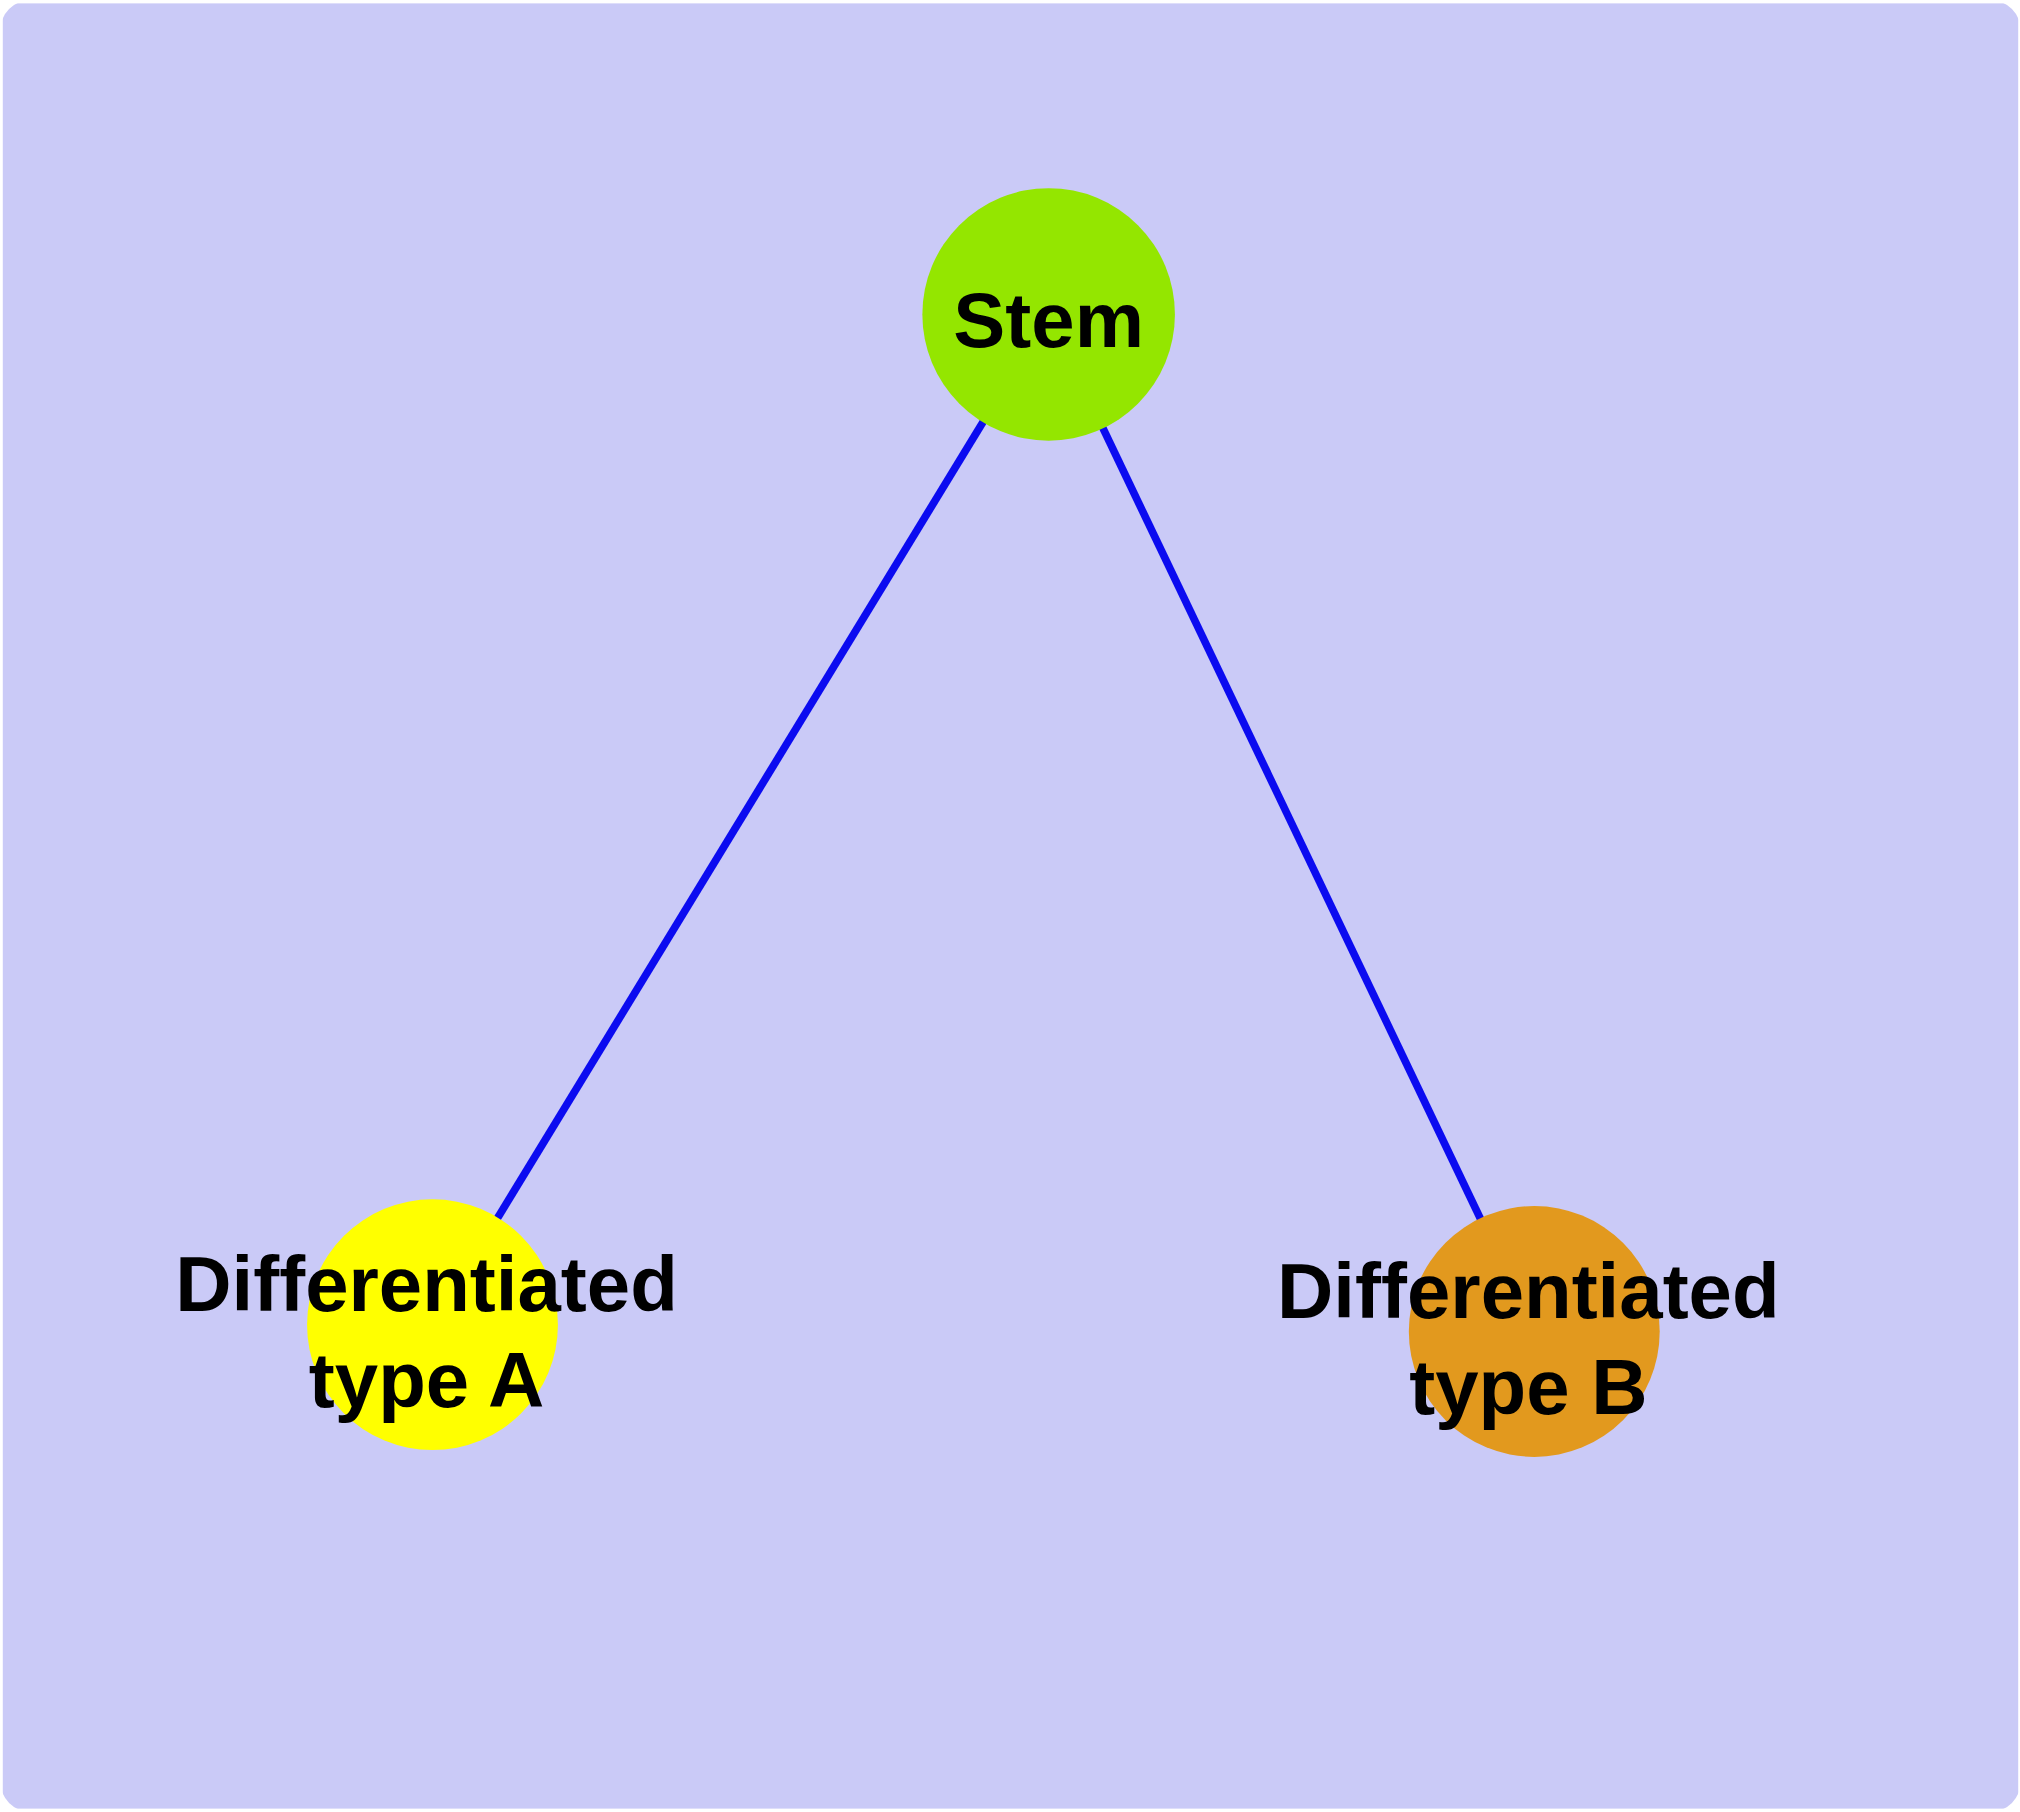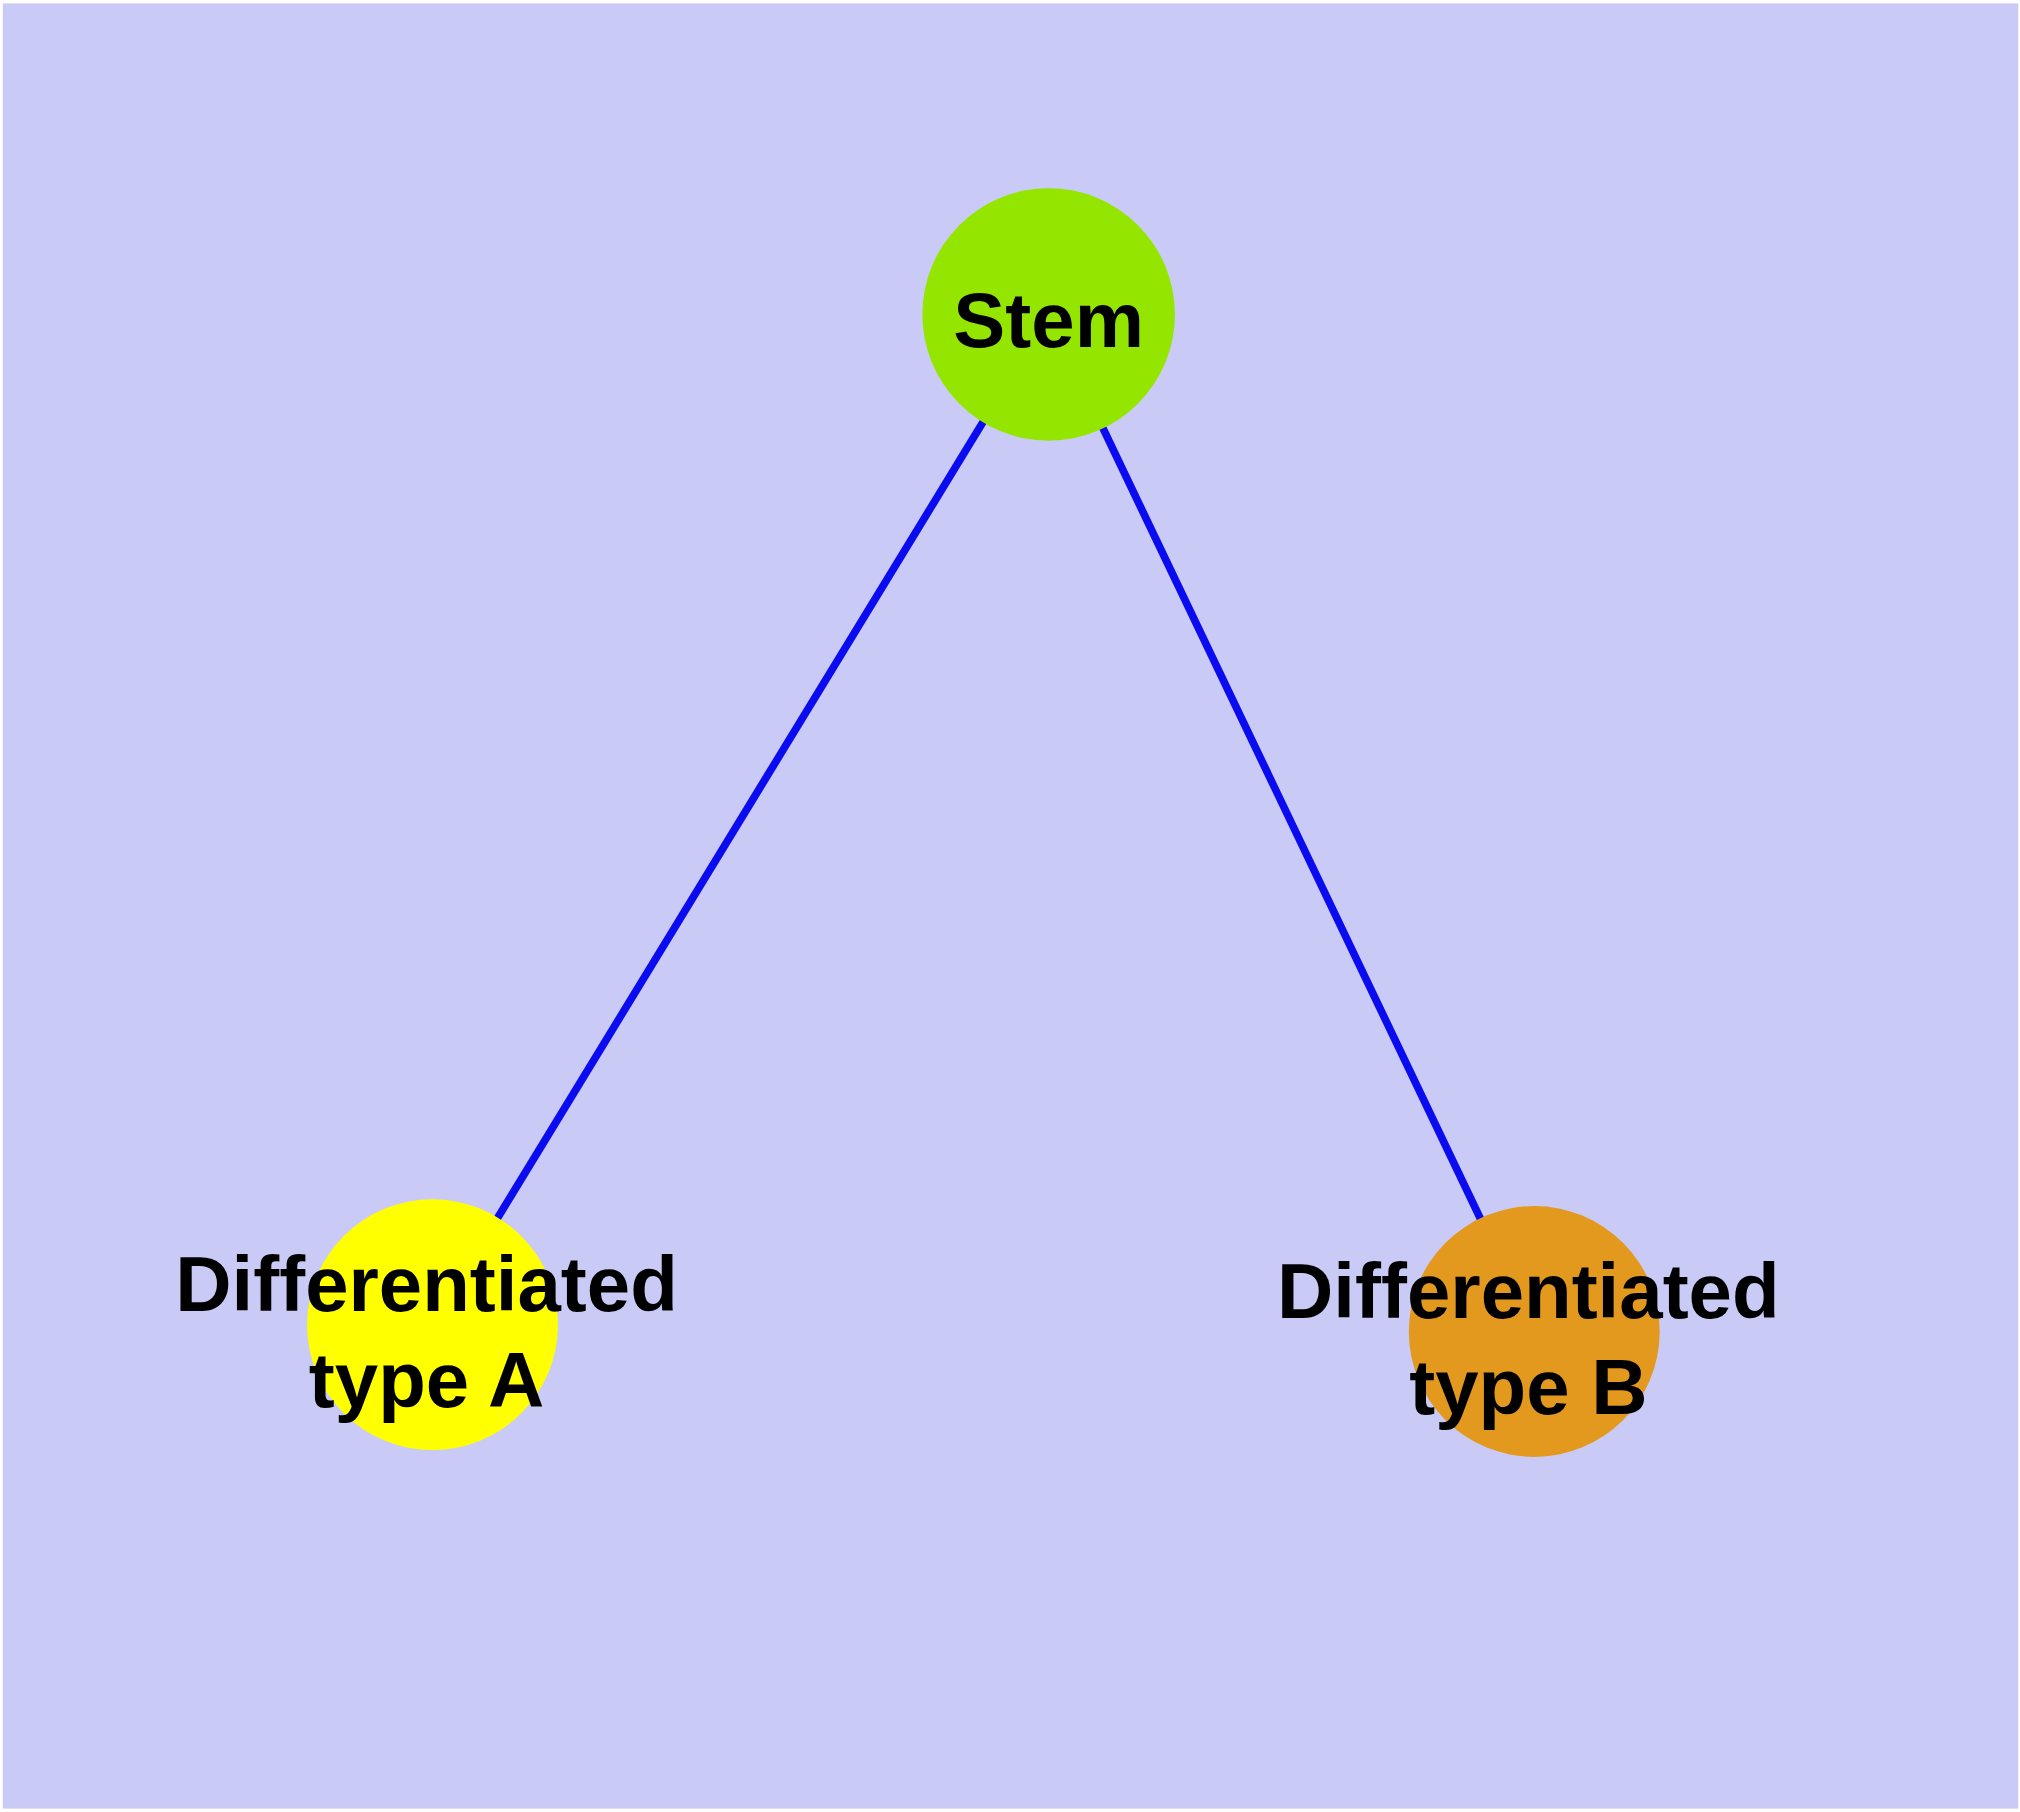--- a/index.html
+++ b/index.html
@@ -7,20 +7,21 @@
     padding: 0;
     background: #ffffff;
     font-family: "Liberation Sans", sans-serif;
   }
   .stage {
     position: relative;
     width: 2021px;
     height: 1812px;
     background: #ffffff;
     overflow: hidden;
+    border-radius: 31px;
   }
   svg.graph {
     display: block;
     width: 2021px;
     height: 1812px;
   }
   .edge-line {
     stroke-width: 9px;
     fill: none;
   }

